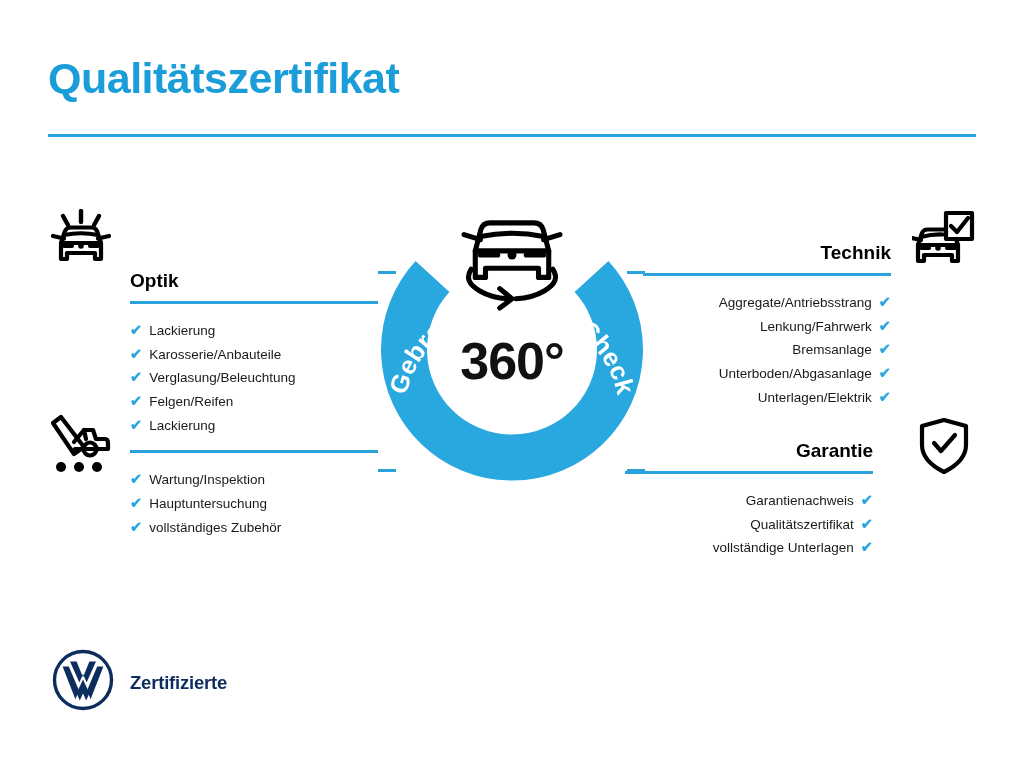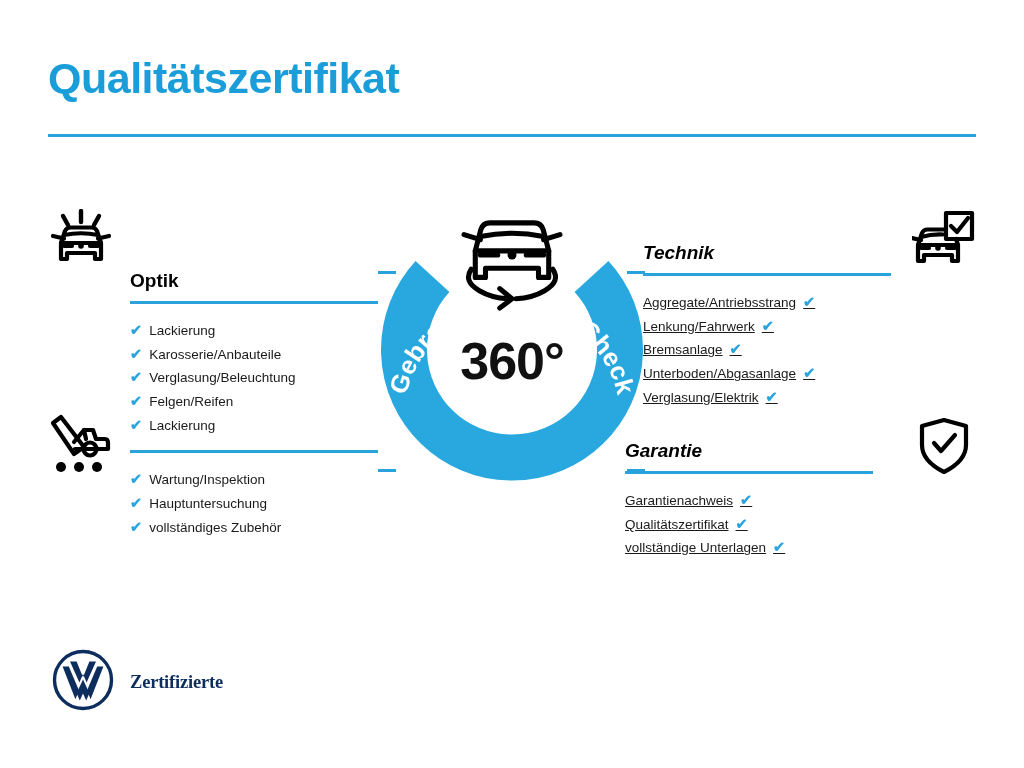--- a/index.html
+++ b/index.html
@@ -26,35 +26,35 @@
   .sect { position: absolute; }
   .sect-head {
     font-size: 19px; font-weight: bold; color: #000;
     line-height: 1.1; white-space: nowrap;
   }
   .sect-rule { height: 3px; background: #2aa3dc; margin-top: 9px; }
 
   .sect-left { width: 248px; }
   .sect-left .sect-head { text-align: left; margin-top: 28px; }
   .sect-right { width: 248px; }
-  .sect-right .sect-head { text-align: left; font-style: italic; }
+  .sect-right .sect-head { text-align: right; }
 
   #sect-optik   { left: 130px; top: 243px; }
   #sect-wartung { left: 130px; top: 441px; }
   #sect-technik { left: 643px; top: 243px; }
   #sect-garantie{ left: 625px; top: 441px; }
 
   
   .chk-list { list-style: none; margin-top: 15px; }
   .chk-list li {
     font-size: 13.5px; color: #1a1a1a; line-height: 23.8px;
     white-space: nowrap; display: flex; align-items: baseline;
   }
   .sect-left .chk-list li { justify-content: flex-start; }
-  .sect-right .chk-list li { justify-content: flex-start; text-decoration: underline; }
+  .sect-right .chk-list li { justify-content: flex-end; }
   .chk {
     color: #29a4dd; font-size: 14.5px; font-weight: bold;
     line-height: 23.8px;
   }
   .sect-left .chk { margin-right: 7px; }
   .sect-right .chk { margin-left: 7px; }
 
   
   .stub { position: absolute; height: 3px; width: 18px; background: #2aa3dc; }
   #stub-l1 { left: 378px; top: 271px; }
@@ -70,21 +70,21 @@
   #icon-garantie { left: 918px; top: 417px; }
 
   
   #badge { position: absolute; left: 372px; top: 196px; width: 280px; height: 290px; }
 
   
   #footer { position: absolute; left: 52px; top: 649px; display: flex; align-items: center; }
   #footer .vw-mark { flex: 0 0 auto; }
   #footer .vw-text {
     margin-left: 16px; font-size: 18.5px; font-weight: bold;
-    color: #0d2d5e; line-height: 23px; letter-spacing: -0.2px; font-family: Liberation Serif, serif;
+    color: #0d2d5e; line-height: 23px; letter-spacing: -0.2px;
   }
 </style>
 </head>
 <body>
 
 <div id="page">
 
   <div class="page-title">Qualitätszertifikat</div>
   <div class="title-rule"></div>
 
@@ -244,21 +244,21 @@
         </li>
       <li>
           <span>Bremsanlage</span>
           <span class="chk">✔</span>
         </li>
       <li>
           <span>Unterboden/Abgasanlage</span>
           <span class="chk">✔</span>
         </li>
       <li>
-          <span>Verglasung/Elektrik</span>
+          <span>Unterlagen/Elektrik</span>
           <span class="chk">✔</span>
         </li>
     </ul>
   </div>
 
   <div class="sect sect-right" id="sect-garantie">
     <div class="sect-head">Garantie</div>
     <div class="sect-rule"></div>
     <ul class="chk-list">
       <li>

